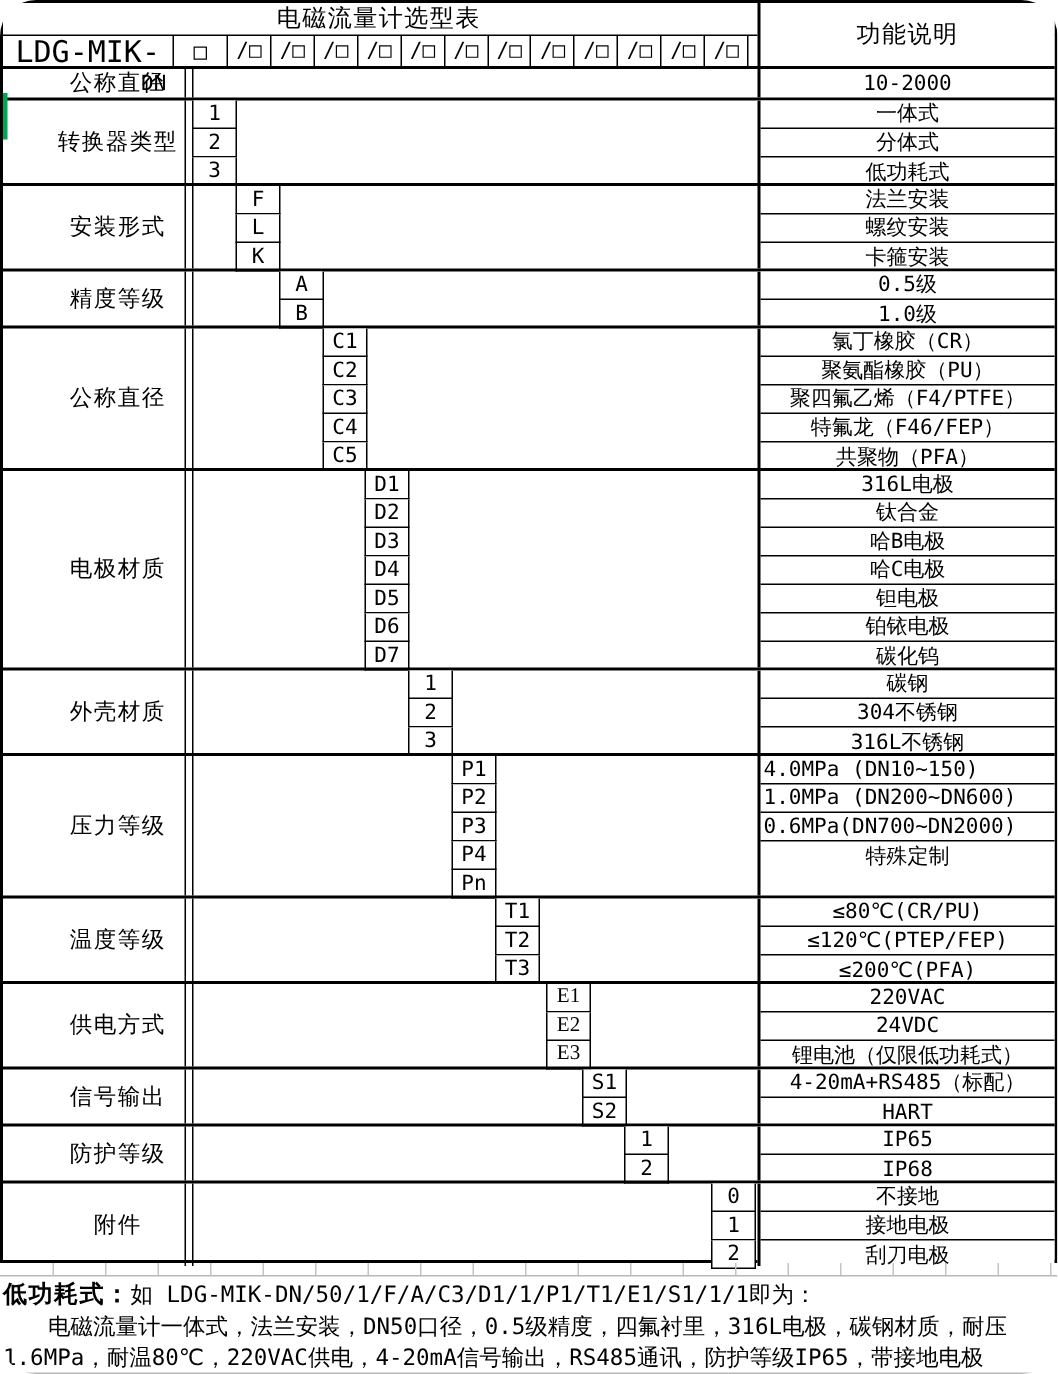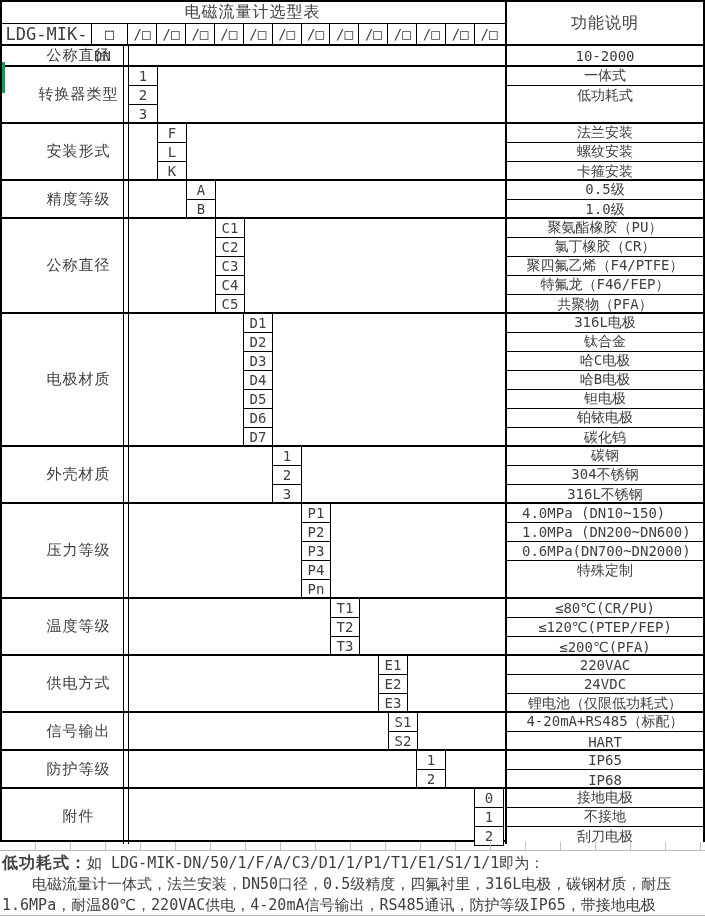--- a/index.html
+++ b/index.html
@@ -2,40 +2,41 @@
 <html><head>
 <meta charset="utf-8">
 <style>
   html,body{margin:0;padding:0;background:#fff;}
   *{box-sizing:border-box;}
   .page{
     position:relative;
     width:705px;height:916px;
     background:#ffffff;
     font-family:"DejaVu Sans Mono","DejaVu Sans",monospace;
-    color:#404040;
+    color:#000000;
     overflow:hidden;
+    border-radius:24px;
   }
   .table-wrap{
     position:absolute;left:0;top:0;
     width:705px;height:842px;
     border:2px solid #000;
   }
   
   .row-a{position:relative;height:22px;border-bottom:1px solid #000;}
   .title-cell{
     position:absolute;left:0;top:0;width:501px;height:21px;
     display:flex;align-items:center;justify-content:center;
     font-size:16px;letter-spacing:1px;
   }
   .row-b{position:relative;height:22px;border-bottom:2px solid #000;display:flex;}
   .prefix-cell{
-    width:90px;border-right:1px solid #000;
-    display:flex;align-items:center;justify-content:center;
-    font-size:17px;
+    width:114px;border-right:1px solid #000;
+    display:flex;align-items:center;justify-content:center;
+    font-size:20px;
   }
   .firstbox-cell{
     width:36px;border-right:1px solid #000;
     display:flex;align-items:center;justify-content:center;font-size:15px;
   }
   .slash-cells{flex:0 0 375px;display:flex;}
   .slash-cell{
     flex:1 1 0;border-right:1px solid #000;
     display:flex;align-items:center;justify-content:center;font-size:14px;
   }
@@ -68,21 +69,21 @@
   .desc-stack{
     position:absolute;right:0;top:0;bottom:0;width:198px;
     border-left:2px solid #000;background:#fff;
   }
   .desc-cell{
     height:19px;border-bottom:1px solid #000;
     display:flex;align-items:center;justify-content:center;
     font-size:14px;white-space:nowrap;overflow:hidden;
   }
   .desc-cell:last-child{border-bottom:none;}
-  .desc-cell.left{justify-content:flex-start;padding-left:15px;}
+  .desc-cell.left{justify-content:flex-start;padding-left:2px;}
   .green-bar{position:absolute;z-index:8;}
   
   .grid-strip{position:absolute;left:0;top:842px;width:705px;height:9px;border-bottom:1px solid #b8b8b8;}
   .grid-stub{position:absolute;top:0;bottom:0;width:0;border-left:1px solid #c4c4c4;}
   
   .example{
     position:absolute;left:0;top:852px;width:705px;height:64px;
     font-size:15px;line-height:21px;
     border-bottom:1px solid #b8b8b8;
   }
@@ -136,20 +137,21 @@
         <div class="section" style="height: 57px;">
           <div class="sec-label">转换器类型</div>
           <div class="dn-line"></div>
           <div class="code-stack" style="left: 126px;">
             <div class="code-cell">1</div>
             <div class="code-cell">2</div>
             <div class="code-cell">3</div>
           </div>
           <div class="desc-stack">
             <div class="desc-cell">一体式</div>
+            <div class="desc-cell">分体式</div>
             <div class="desc-cell">低功耗式</div>
           </div>
         </div>
         <div class="section" style="height: 57px;">
           <div class="sec-label">安装形式</div>
           <div class="dn-line"></div>
           <div class="code-stack" style="left: 155px;">
             <div class="code-cell">F</div>
             <div class="code-cell">L</div>
             <div class="code-cell">K</div>
@@ -176,44 +178,44 @@
           <div class="sec-label">公称直径</div>
           <div class="dn-line"></div>
           <div class="code-stack" style="left: 213px;">
             <div class="code-cell">C1</div>
             <div class="code-cell">C2</div>
             <div class="code-cell">C3</div>
             <div class="code-cell">C4</div>
             <div class="code-cell">C5</div>
           </div>
           <div class="desc-stack">
+            <div class="desc-cell">氯丁橡胶（CR）</div>
             <div class="desc-cell">聚氨酯橡胶（PU）</div>
-            <div class="desc-cell">氯丁橡胶（CR）</div>
             <div class="desc-cell">聚四氟乙烯（F4/PTFE）</div>
             <div class="desc-cell">特氟龙（F46/FEP）</div>
             <div class="desc-cell">共聚物（PFA）</div>
           </div>
         </div>
         <div class="section" style="height: 133px;">
           <div class="sec-label">电极材质</div>
           <div class="dn-line"></div>
           <div class="code-stack" style="left: 241px;">
             <div class="code-cell">D1</div>
             <div class="code-cell">D2</div>
             <div class="code-cell">D3</div>
             <div class="code-cell">D4</div>
             <div class="code-cell">D5</div>
             <div class="code-cell">D6</div>
             <div class="code-cell">D7</div>
           </div>
           <div class="desc-stack">
             <div class="desc-cell">316L电极</div>
             <div class="desc-cell">钛合金</div>
+            <div class="desc-cell">哈B电极</div>
             <div class="desc-cell">哈C电极</div>
-            <div class="desc-cell">哈B电极</div>
             <div class="desc-cell">钽电极</div>
             <div class="desc-cell">铂铱电极</div>
             <div class="desc-cell">碳化钨</div>
           </div>
         </div>
         <div class="section" style="height: 57px;">
           <div class="sec-label">外壳材质</div>
           <div class="dn-line"></div>
           <div class="code-stack" style="left: 270px;">
             <div class="code-cell">1</div>
@@ -253,21 +255,21 @@
           </div>
           <div class="desc-stack">
             <div class="desc-cell">≤80℃(CR/PU)</div>
             <div class="desc-cell">≤120℃(PTEP/FEP)</div>
             <div class="desc-cell">≤200℃(PFA)</div>
           </div>
         </div>
         <div class="section" style="height: 57px;">
           <div class="sec-label">供电方式</div>
           <div class="dn-line"></div>
-          <div class="code-stack" style="left: 376px;">
+          <div class="code-stack" style="left: 362px; font-family: Liberation Serif, serif;">
             <div class="code-cell">E1</div>
             <div class="code-cell">E2</div>
             <div class="code-cell">E3</div>
           </div>
           <div class="desc-stack">
             <div class="desc-cell">220VAC</div>
             <div class="desc-cell">24VDC</div>
             <div class="desc-cell">锂电池（仅限低功耗式）</div>
           </div>
         </div>
@@ -297,22 +299,22 @@
         </div>
         <div class="section" style="height: 57px;">
           <div class="sec-label">附件</div>
           <div class="dn-line"></div>
           <div class="code-stack" style="left: 472px;">
             <div class="code-cell">0</div>
             <div class="code-cell">1</div>
             <div class="code-cell">2</div>
           </div>
           <div class="desc-stack">
+            <div class="desc-cell">不接地</div>
             <div class="desc-cell">接地电极</div>
-            <div class="desc-cell">不接地</div>
             <div class="desc-cell">刮刀电极</div>
           </div>
         </div>
       </div>
 
     <div class="green-bar" style="left: 0px; top: 60px; width: 3px; height: 31px; background: rgb(0, 166, 81);"></div>
   </div>
 
   <div class="grid-strip">
       <div class="grid-stub" style="left: 35px;"></div>

